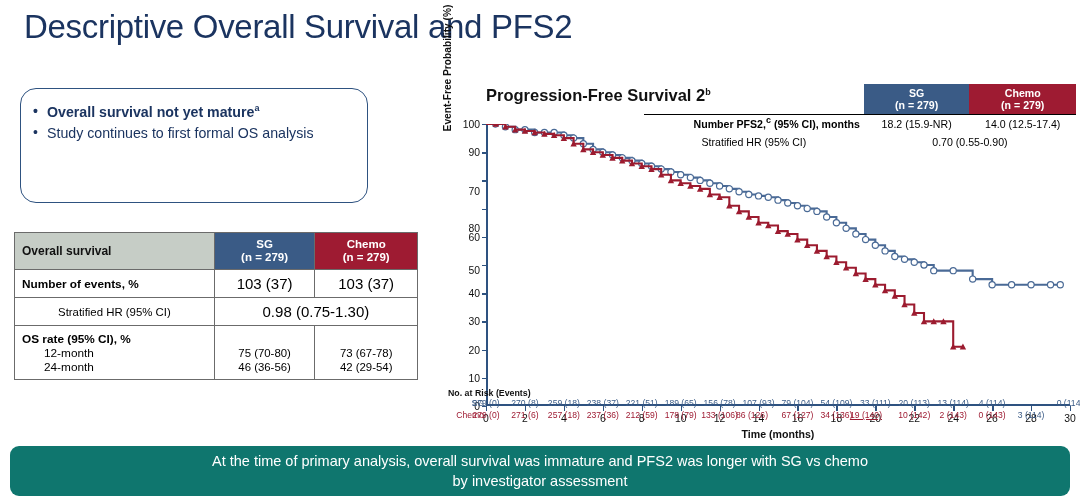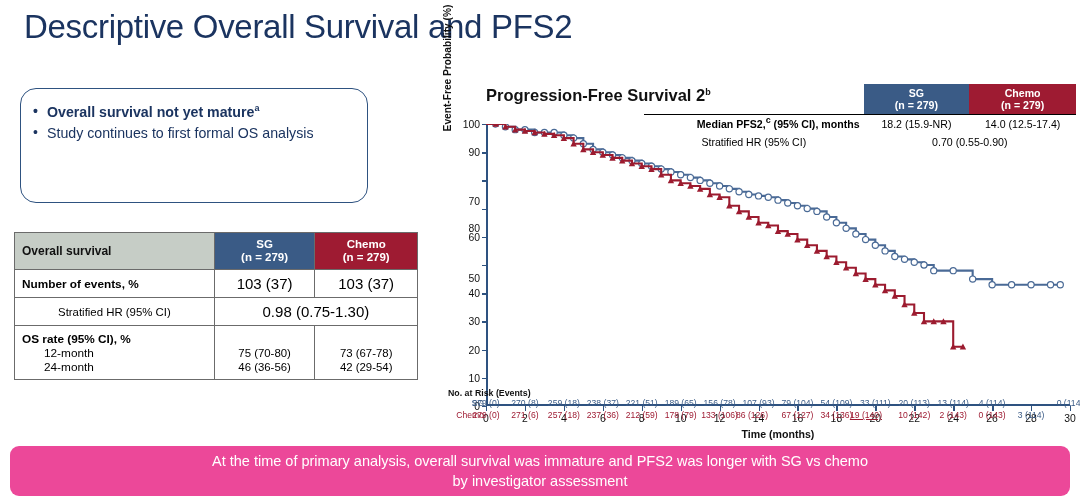--- a/index.html
+++ b/index.html
@@ -124,21 +124,21 @@
     position:absolute;font-weight:normal;transform:translateX(-100%);
     white-space:nowrap;
   }
   .risk-row .cell{position:absolute;transform:translateX(-50%);white-space:nowrap;}
   .risk-sg{color:#3a5b86;}
   .risk-chemo{color:#9e1b32;}
 
   
   .banner{
     position:absolute;left:10px;top:446px;width:1060px;height:50px;
-    background:#ec4899;border-radius:9px;color:#ffffff;
+    background:#0f766e;border-radius:9px;color:#ffffff;
     display:flex;align-items:center;justify-content:center;
     text-align:center;font-size:14.5px;line-height:20px;
     box-sizing:border-box;padding:2px 20px;
   }
 </style>
 </head>
 <body>
 
 <div class="slide">
 
@@ -204,21 +204,21 @@
         <td class="sg">
           <span>SG</span><br>
           <span>(n = 279)</span>
         </td>
         <td class="chemo">
           <span>Chemo</span><br>
           <span>(n = 279)</span>
         </td>
       </tr>
       <tr class="ruled">
-        <td class="lab"><span>Median PFS2,</span><sup>c</sup><span> (95% CI), months</span></td>
+        <td class="lab"><span>Number PFS2,</span><sup>c</sup><span> (95% CI), months</span></td>
         <td class="v">18.2 (15.9-NR)</td>
         <td class="v">14.0 (12.5-17.4)</td>
       </tr>
       <tr>
         <td class="lab lab-n">Stratified HR (95% CI)</td>
         <td class="span2" colspan="2">0.70 (0.55-0.90)</td>
       </tr>
     </tbody>
       </table>
 
@@ -336,25 +336,25 @@
     <div class="ytick" style="top: 282px;">0</div>
         <div class="ytickmark" style="top: 282px;"></div>
         <div class="ytick" style="top: 253.8px;">10</div>
         <div class="ytickmark" style="top: 253.8px;"></div>
         <div class="ytick" style="top: 225.6px;">20</div>
         <div class="ytickmark" style="top: 225.6px;"></div>
         <div class="ytick" style="top: 197.4px;">30</div>
         <div class="ytickmark" style="top: 197.4px;"></div>
         <div class="ytick" style="top: 169.2px;">40</div>
         <div class="ytickmark" style="top: 169.2px;"></div>
-        <div class="ytick" style="top: 154px;">50</div>
+        <div class="ytick" style="top: 146px;">50</div>
         <div class="ytickmark" style="top: 141px;"></div>
         <div class="ytick" style="top: 112.8px;">60</div>
         <div class="ytickmark" style="top: 112.8px;"></div>
-        <div class="ytick" style="top: 77px;">70</div>
+        <div class="ytick" style="top: 67px;">70</div>
         <div class="ytickmark" style="top: 84.6px;"></div>
         <div class="ytick" style="top: 56.4px; margin-top: 48px;">80</div>
         <div class="ytickmark" style="top: 56.4px;"></div>
         <div class="ytick" style="top: 28.2px;">90</div>
         <div class="ytickmark" style="top: 28.2px;"></div>
         <div class="ytick" style="top: 0px;">100</div>
         <div class="ytickmark" style="top: 0px;"></div>
         <div class="xtick" style="left: 0px;">0</div>
         <div class="xtickmark" style="left: 0px;"></div>
         <div class="xtick" style="left: 38.9333px;">2</div>

